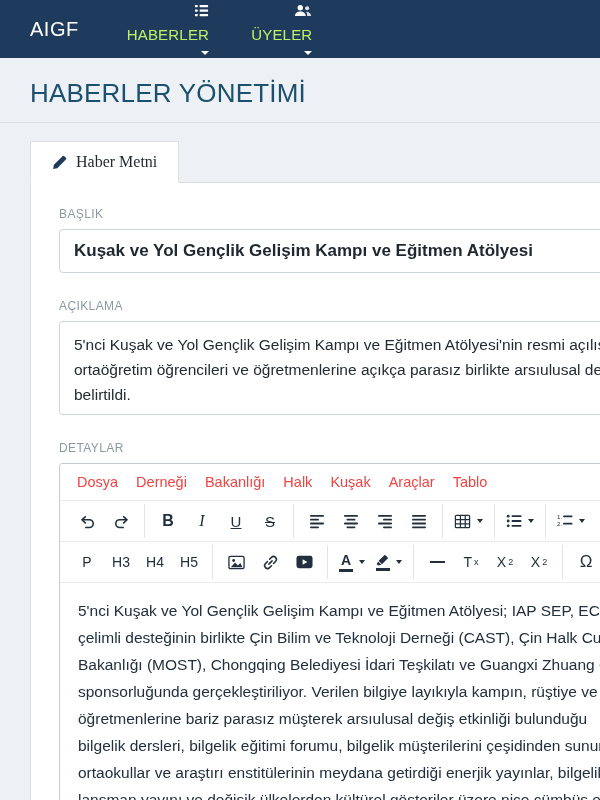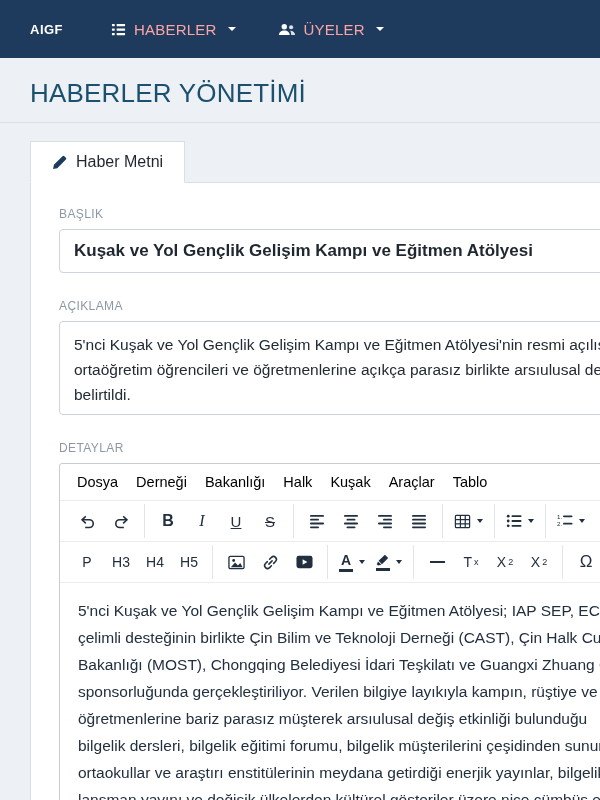--- a/index.html
+++ b/index.html
@@ -2,51 +2,51 @@
 <html><head>
 <meta charset="utf-8">
 <style>
   * { margin:0; padding:0; box-sizing:border-box; }
   html, body { width:600px; height:800px; overflow:hidden; }
   body { font-family:"Liberation Sans", sans-serif; background:#edf1f5; }
   .viewport { width:980px; }
 
   
   .navbar { width:980px; height:58px; background:#1e3a5c; display:flex; align-items:center; padding:0 30px; }
-  .brand { color:#ffffff; font-size:13px; font-weight:700; letter-spacing:.5px; margin-right:48px; cursor:pointer; }
-  .nav-item { display:flex; align-items:center; gap:8px; color:#fca5a5; font-size:15px; font-weight:500; letter-spacing:.2px; margin-right:42px; cursor:pointer; }
+  .brand { color:#ffffff; font-size:20px; font-weight:400; letter-spacing:.5px; margin-right:48px; cursor:pointer; }
+  .nav-item { display:flex; align-items:flex-end; gap:8px; color:#bef264; font-size:15px; font-weight:500; letter-spacing:.2px; margin-right:42px; cursor:pointer;flex-direction:column; }
   .nav-ico { display:flex; align-items:center; }
   .caret { width:0; height:0; border-left:4px solid transparent; border-right:4px solid transparent; border-top:4px solid #fff; margin-left:3px; }
 
   
   .page-head { width:980px; padding:20px 30px 13px; border-bottom:1px solid #d9e0e7; }
   .page-title { color:#1b516f; font-size:26px; font-weight:400; letter-spacing:.2px; }
 
   
   .content-wrap { padding:18px 0 0 30px; }
   .tabs { display:flex; position:relative; z-index:2; }
   .tab { display:flex; align-items:center; gap:9px; padding:11px 21px; font-size:16px; color:#2b3a46;
-         background:#e4eaf0; border:1px solid #d8dfe7; margin-right:5px; margin-bottom:-1px; cursor:pointer; }
+         background:#e4eaf0; border:1px solid #d8dfe7; margin-right:5px; margin-bottom:-1px; cursor:pointer;font-family:Liberation Serif, serif; }
   .tab.active { background:#ffffff; border-bottom-color:#ffffff; color:#1f2730; }
   .tab-ico { display:flex; align-items:center; }
   .card { width:912px; background:#ffffff; border:1px solid #d8dfe7; padding:24px 28px 40px; position:relative; z-index:1; }
 
   
   .field-label { display:block; font-size:12px; color:#8c99a5; letter-spacing:.4px; margin:26px 0 8px; }
   .field-label.first { margin-top:0; }
   .title-input { width:100%; height:44px; border:1px solid #ccd4dc; border-radius:4px; padding:0 14px;
                  font-size:17px; font-weight:700; color:#1f2730; font-family:"Liberation Sans", sans-serif; background:#fff; }
   .desc-area { display:block; width:100%; height:94px; border:1px solid #ccd4dc; border-radius:4px; padding:10px 14px;
                font-size:15.5px; line-height:1.62; color:#222b33; font-family:"Liberation Sans", sans-serif;
                resize:none; overflow:hidden; background:#fff; }
 
   
   .editor { margin-top:2px; border:1px solid #c6ccd2; border-radius:3px; background:#fff; }
   .menubar { display:flex; align-items:center; padding:5px 8px; }
-  .menu-item { padding:5px 9px; font-size:14.5px; color:#000000; border-radius:3px; cursor:pointer; }
+  .menu-item { padding:5px 9px; font-size:14.5px; color:#ef4444; border-radius:3px; cursor:pointer; }
   .toolbar { display:flex; align-items:stretch; padding:3px 4px; border-top:1px solid #ececec; }
   .tgroup { display:flex; align-items:center; padding:0 6px; }
   .tgroup + .tgroup { border-left:1px solid #e1e5e8; }
   .tbtn { background:none; border:none; min-width:34px; height:34px; display:flex; align-items:center; justify-content:center;
           gap:2px; border-radius:3px; color:#222f3e; font-size:15px; cursor:pointer; padding:0 5px;
           font-family:"Liberation Sans", sans-serif; }
   .b-bold { font-weight:700; font-size:16px; }
   .b-italic { font-style:italic; font-family:"Liberation Serif", serif; font-size:16px; }
   .b-underline { text-decoration:underline; font-size:15px; }
   .b-strike { text-decoration:line-through; font-size:15px; }

